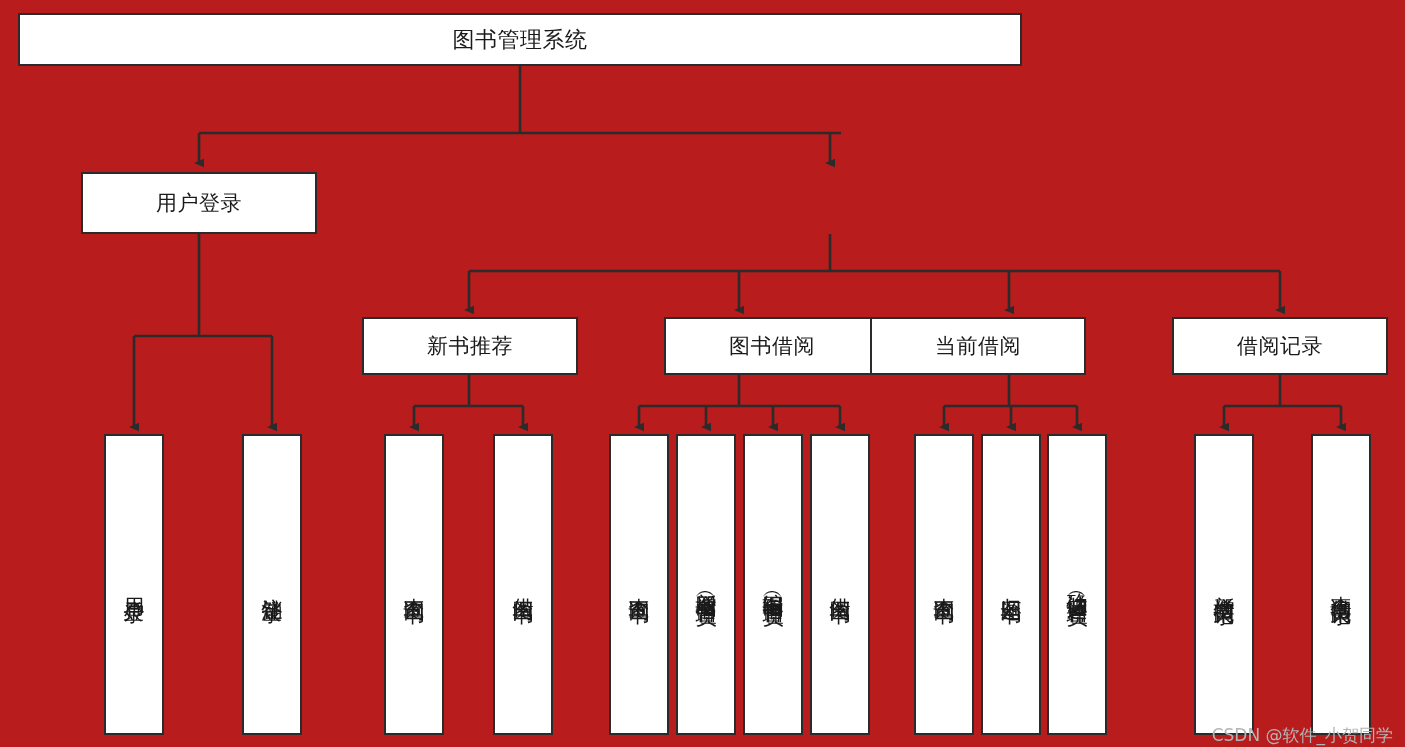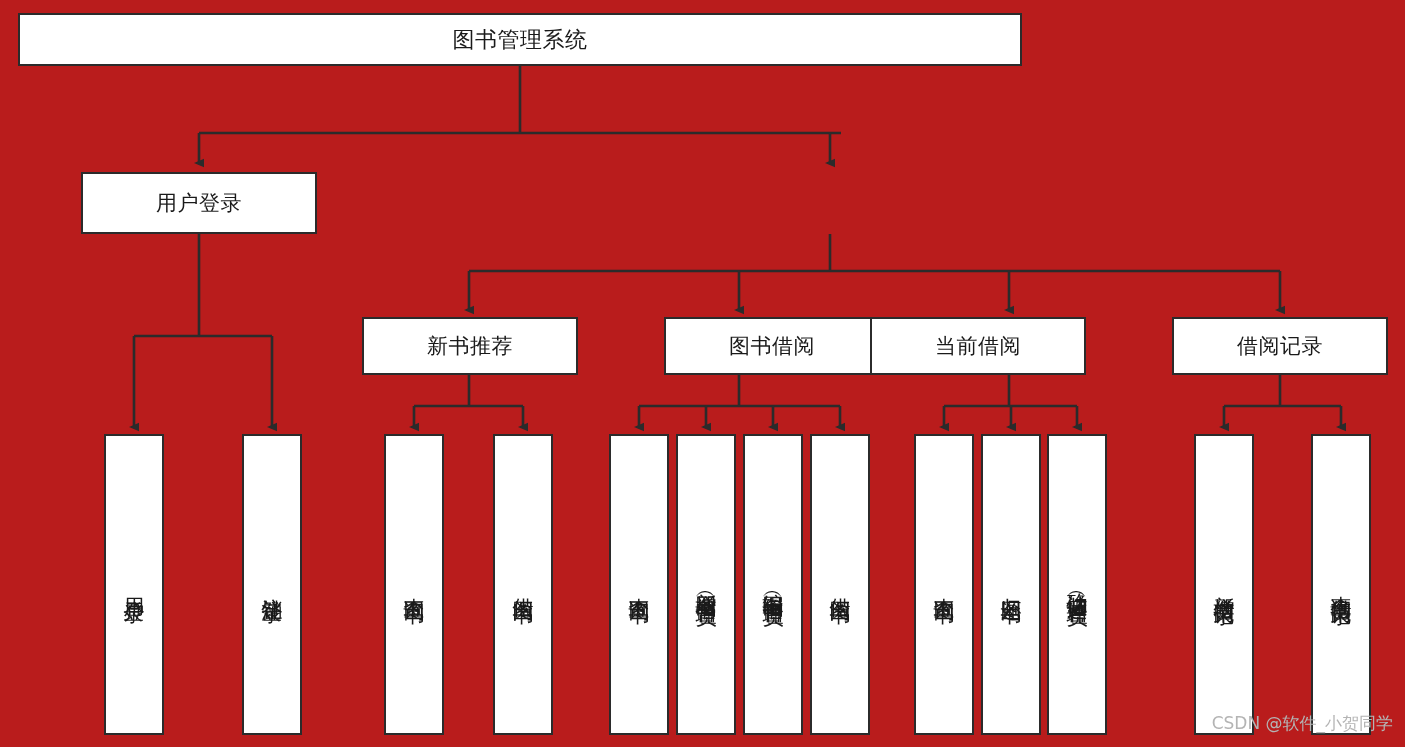--- a/index.html
+++ b/index.html
@@ -57,21 +57,21 @@
     position: absolute;
     left: 0;
     top: 0;
     width: 1405px;
     height: 747px;
     pointer-events: none;
   }
   .watermark {
     position: absolute;
     right: 12px;
-    bottom: 12px;
+    bottom: 0;
     font-size: 17px;
     color: #b4b4b4;
     font-family: "DejaVu Sans", "Liberation Sans", sans-serif;
     white-space: nowrap;
   }
 </style>
 </head>
 <body>
 
 <div id="canvas">

